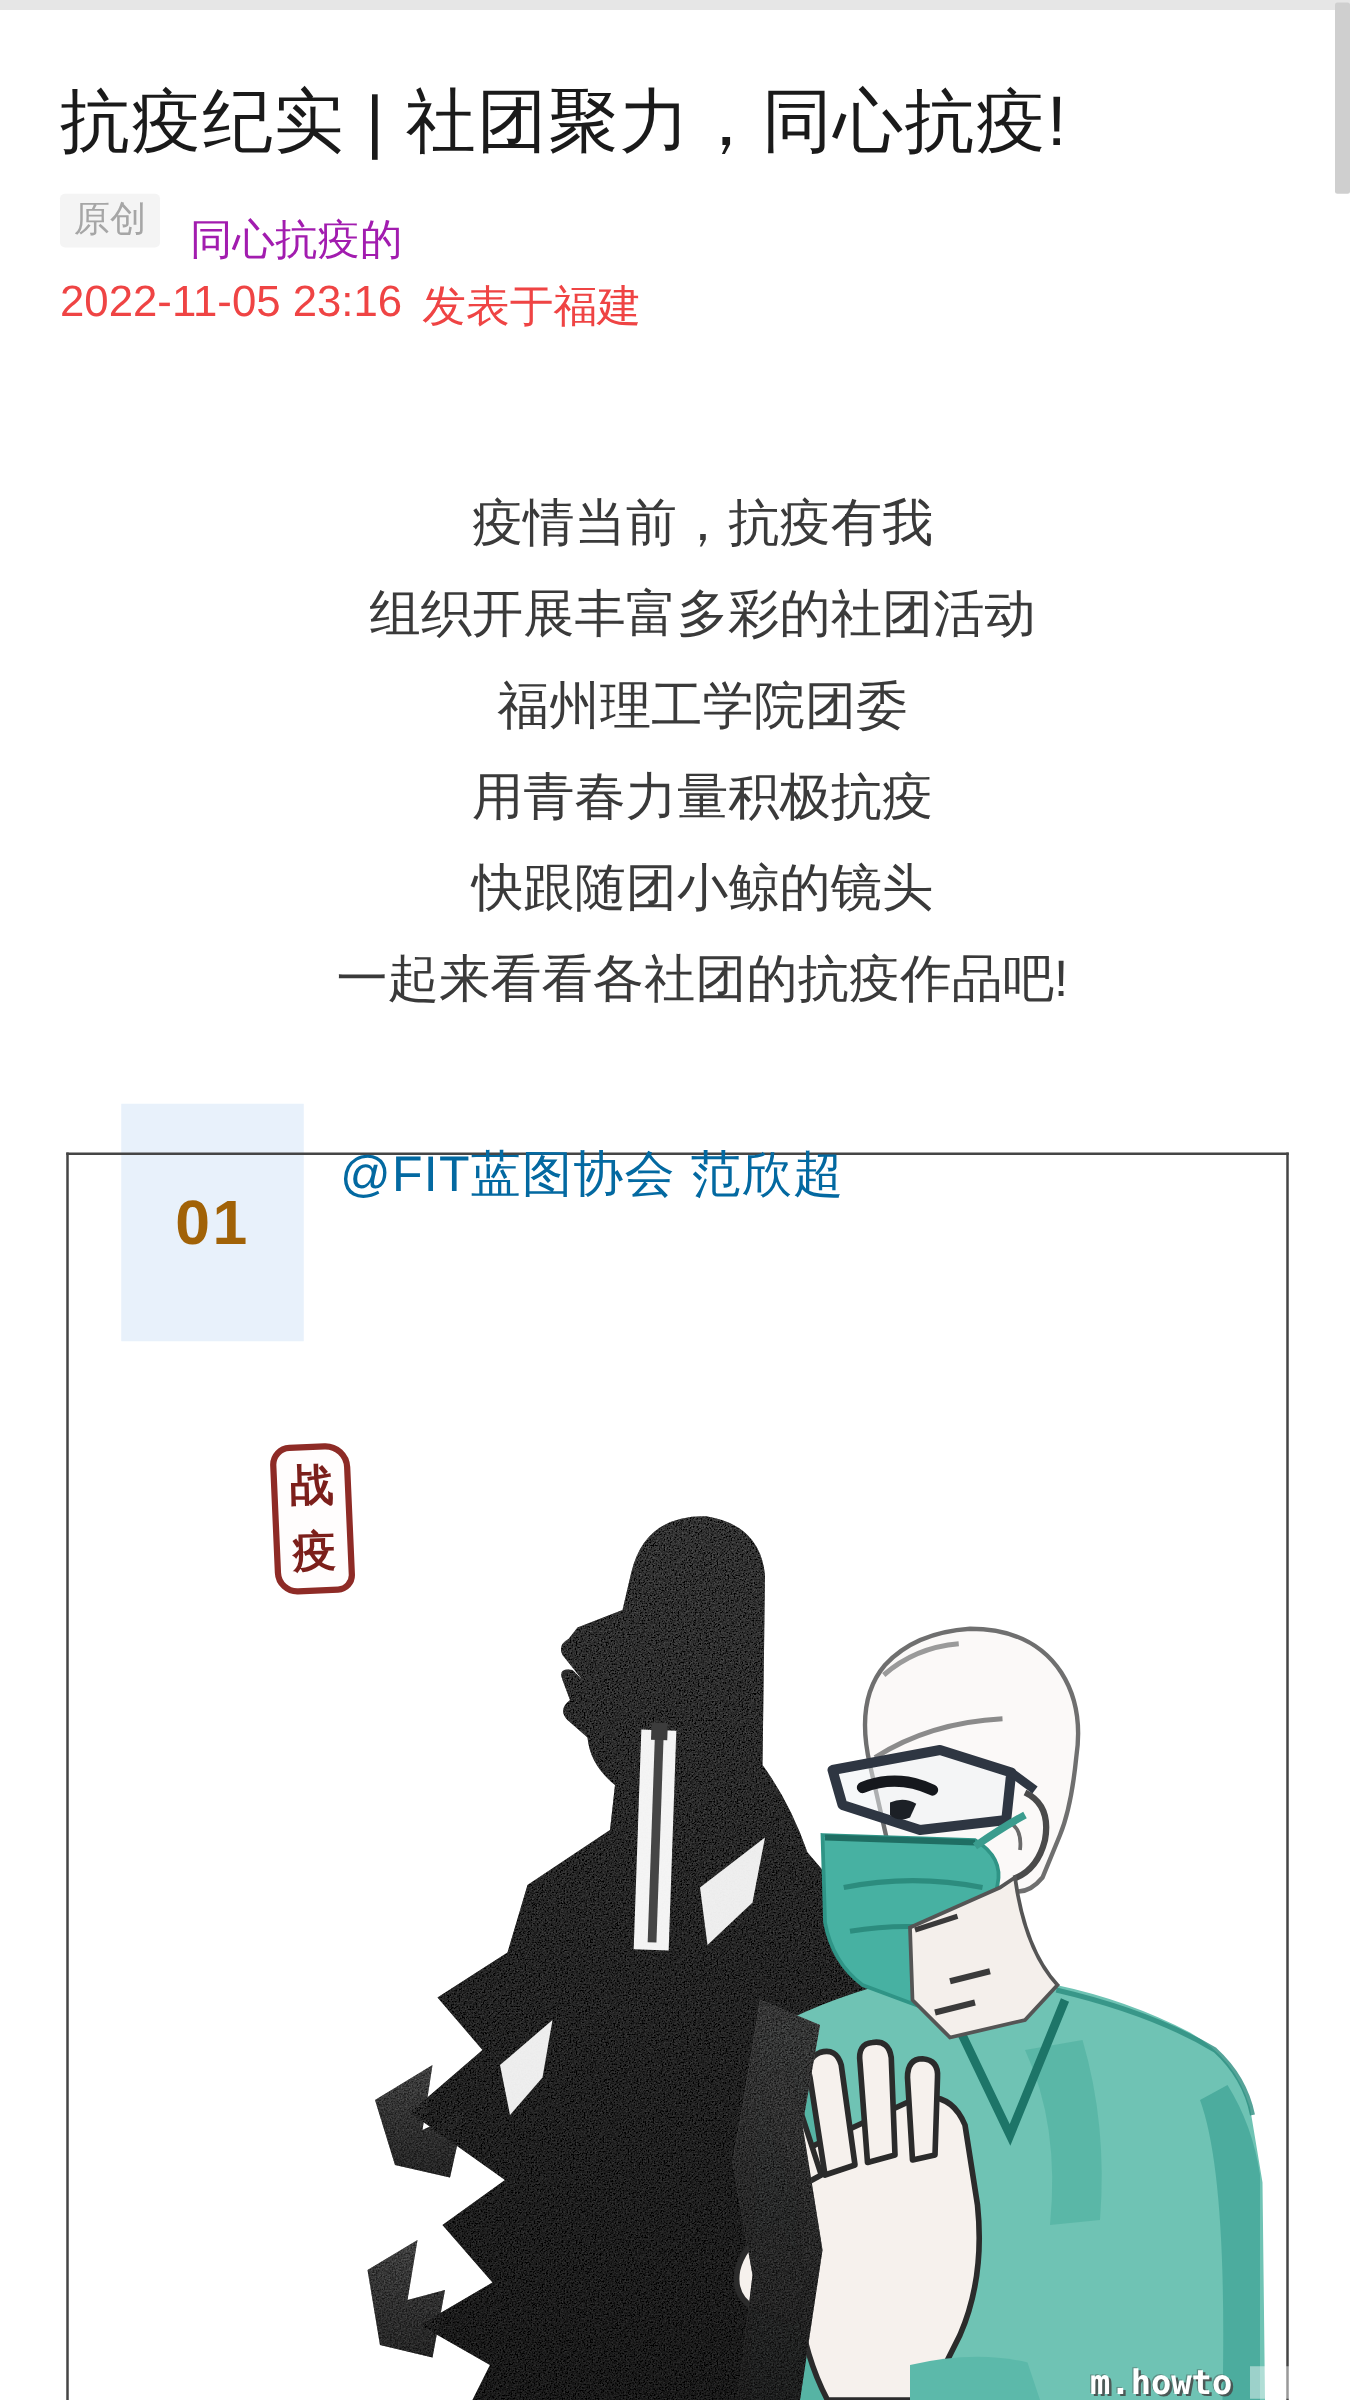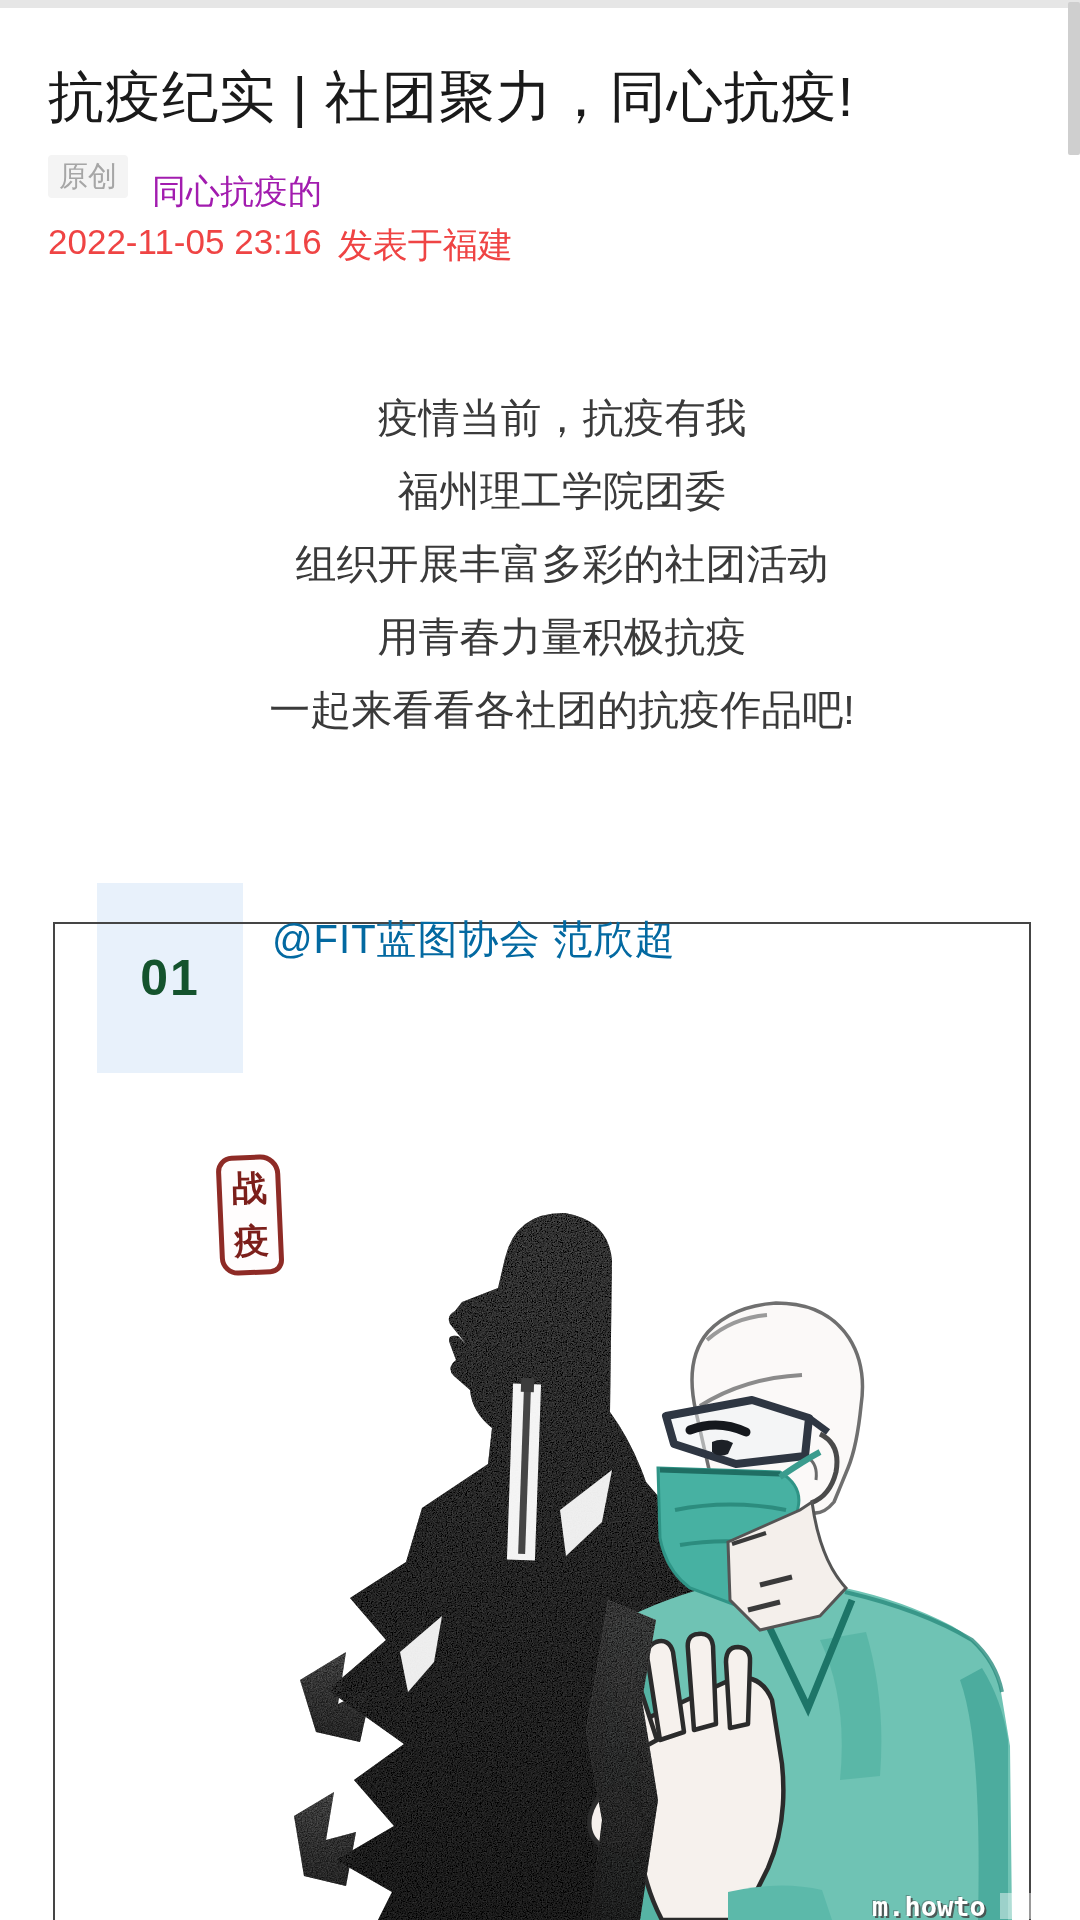--- a/index.html
+++ b/index.html
@@ -23,21 +23,21 @@
 
   .poem{position:absolute;left:0;top:395px;width:1080px;text-align:center;
         font-size:41px;color:#3a3a3a;font-weight:400;}
   .poem .line{height:73px;line-height:46px;padding-left:44px;}
 
   .band-01{position:absolute;left:97px;top:883px;width:146px;height:190px;background:#e8f1fb;}
   .section-card{position:absolute;left:53px;top:922px;width:974px;height:996px;
                 border:2px solid #454545;border-bottom:none;background:transparent;}
   .num-01{position:absolute;left:97px;top:883px;width:146px;height:190px;
           display:flex;align-items:center;justify-content:center;
-          font-size:50px;font-weight:700;color:#14532d;letter-spacing:2px;}
+          font-size:50px;font-weight:700;color:#a16207;letter-spacing:2px;}
   .section-heading{position:absolute;left:272px;top:912px;font-size:40px;font-weight:400;color:#0369a1;letter-spacing:1px;}
 
   .seal{position:absolute;left:218px;top:1155px;width:54px;height:110px;
         border:5px solid #8e2b26;border-radius:16px 20px 14px 18px;
         transform:rotate(-2.5deg);
         display:flex;flex-direction:column;align-items:center;justify-content:space-evenly;
         color:#7c1f1b;font-size:35px;font-weight:700;background:rgba(255,250,250,.35);}
   .seal span{transform:rotate(1deg);}
 
   .artwork{position:absolute;left:260px;top:1040px;width:770px;height:880px;}
@@ -62,23 +62,24 @@
   <span class="author">同心抗疫的</span>
 </div>
 
 <div class="meta-line">
   <span class="dt">2022-11-05 23:16</span>
   <span class="loc">发表于福建</span>
 </div>
 
 <div class="poem">
   <div class="line">疫情当前，抗疫有我</div>
+  <div class="line">组织开展丰富多彩的社团活动</div>
   <div class="line">福州理工学院团委</div>
-  <div class="line">组织开展丰富多彩的社团活动</div>
   <div class="line">用青春力量积极抗疫</div>
+  <div class="line">快跟随团小鲸的镜头</div>
   <div class="line">一起来看看各社团的抗疫作品吧!</div>
 </div>
 
 <div class="band-01"></div>
 <div class="section-card"></div>
 <div class="num-01">01</div>
 <div class="section-heading">@FIT蓝图协会 范欣超</div>
 
 <div class="seal">
   <span>战</span>

